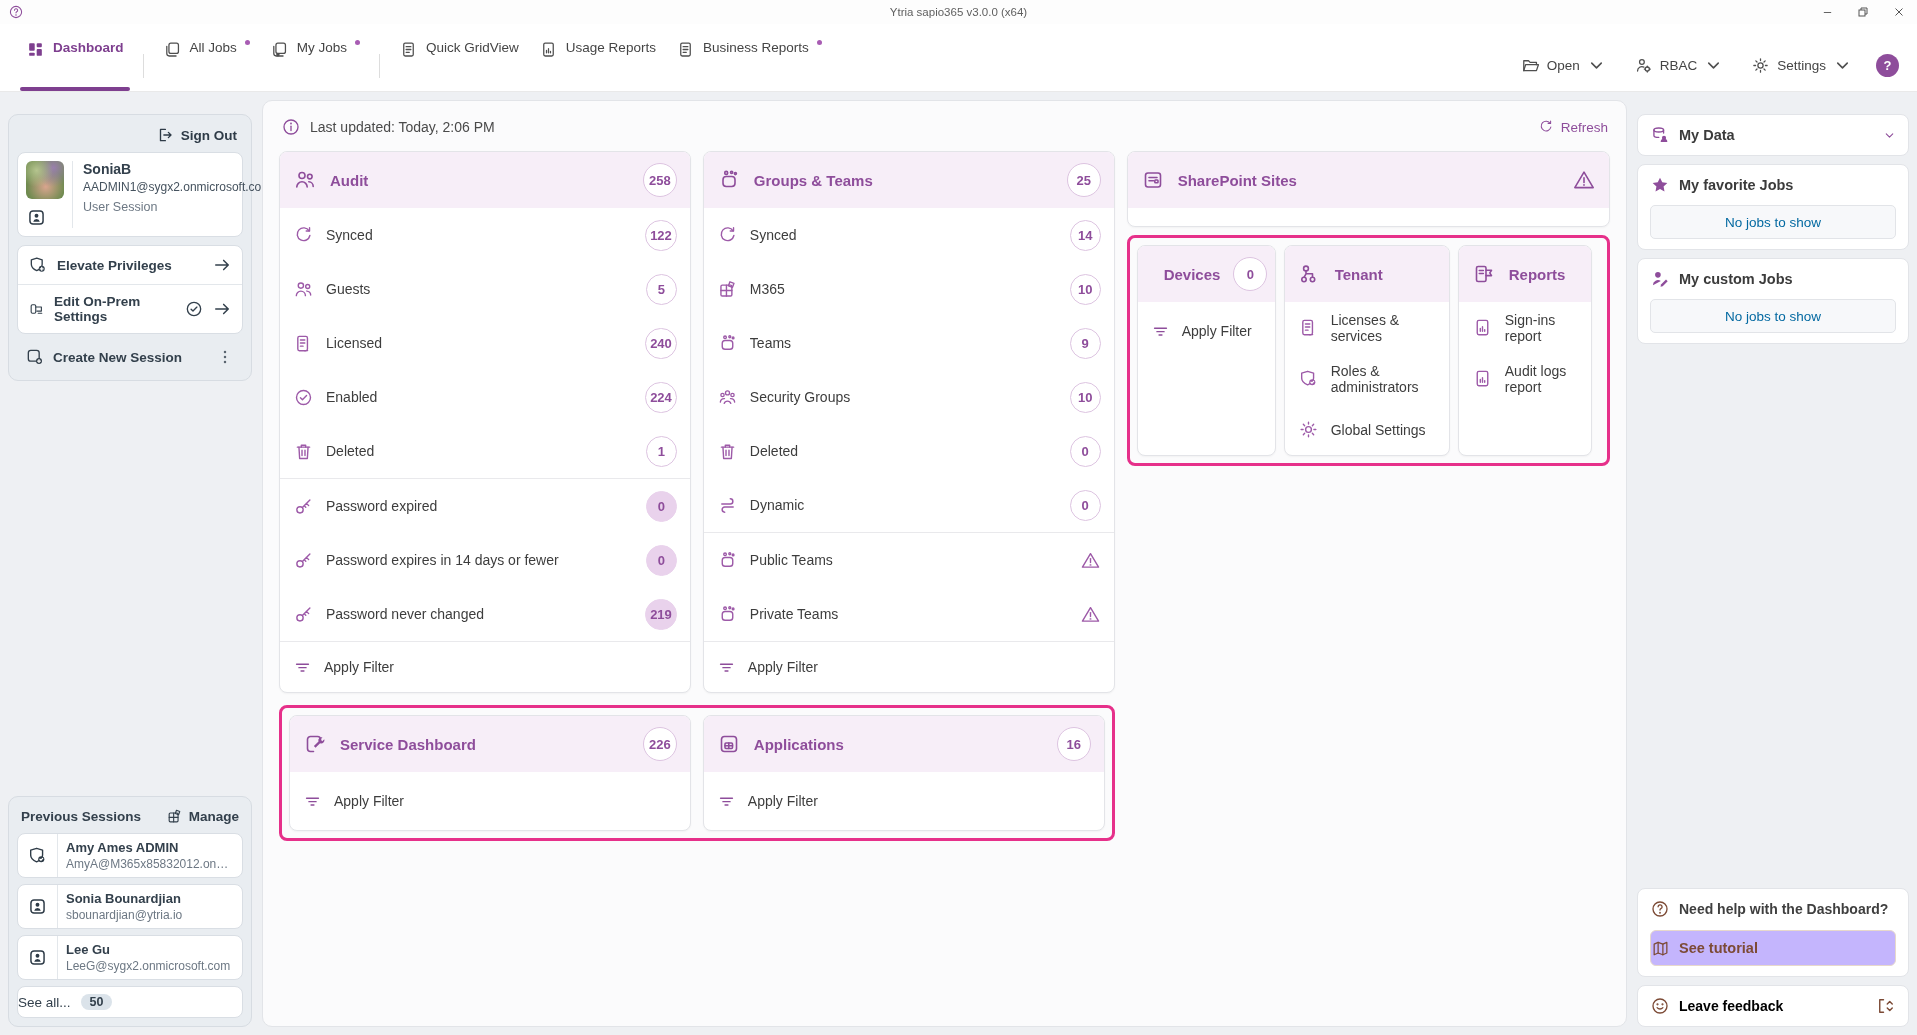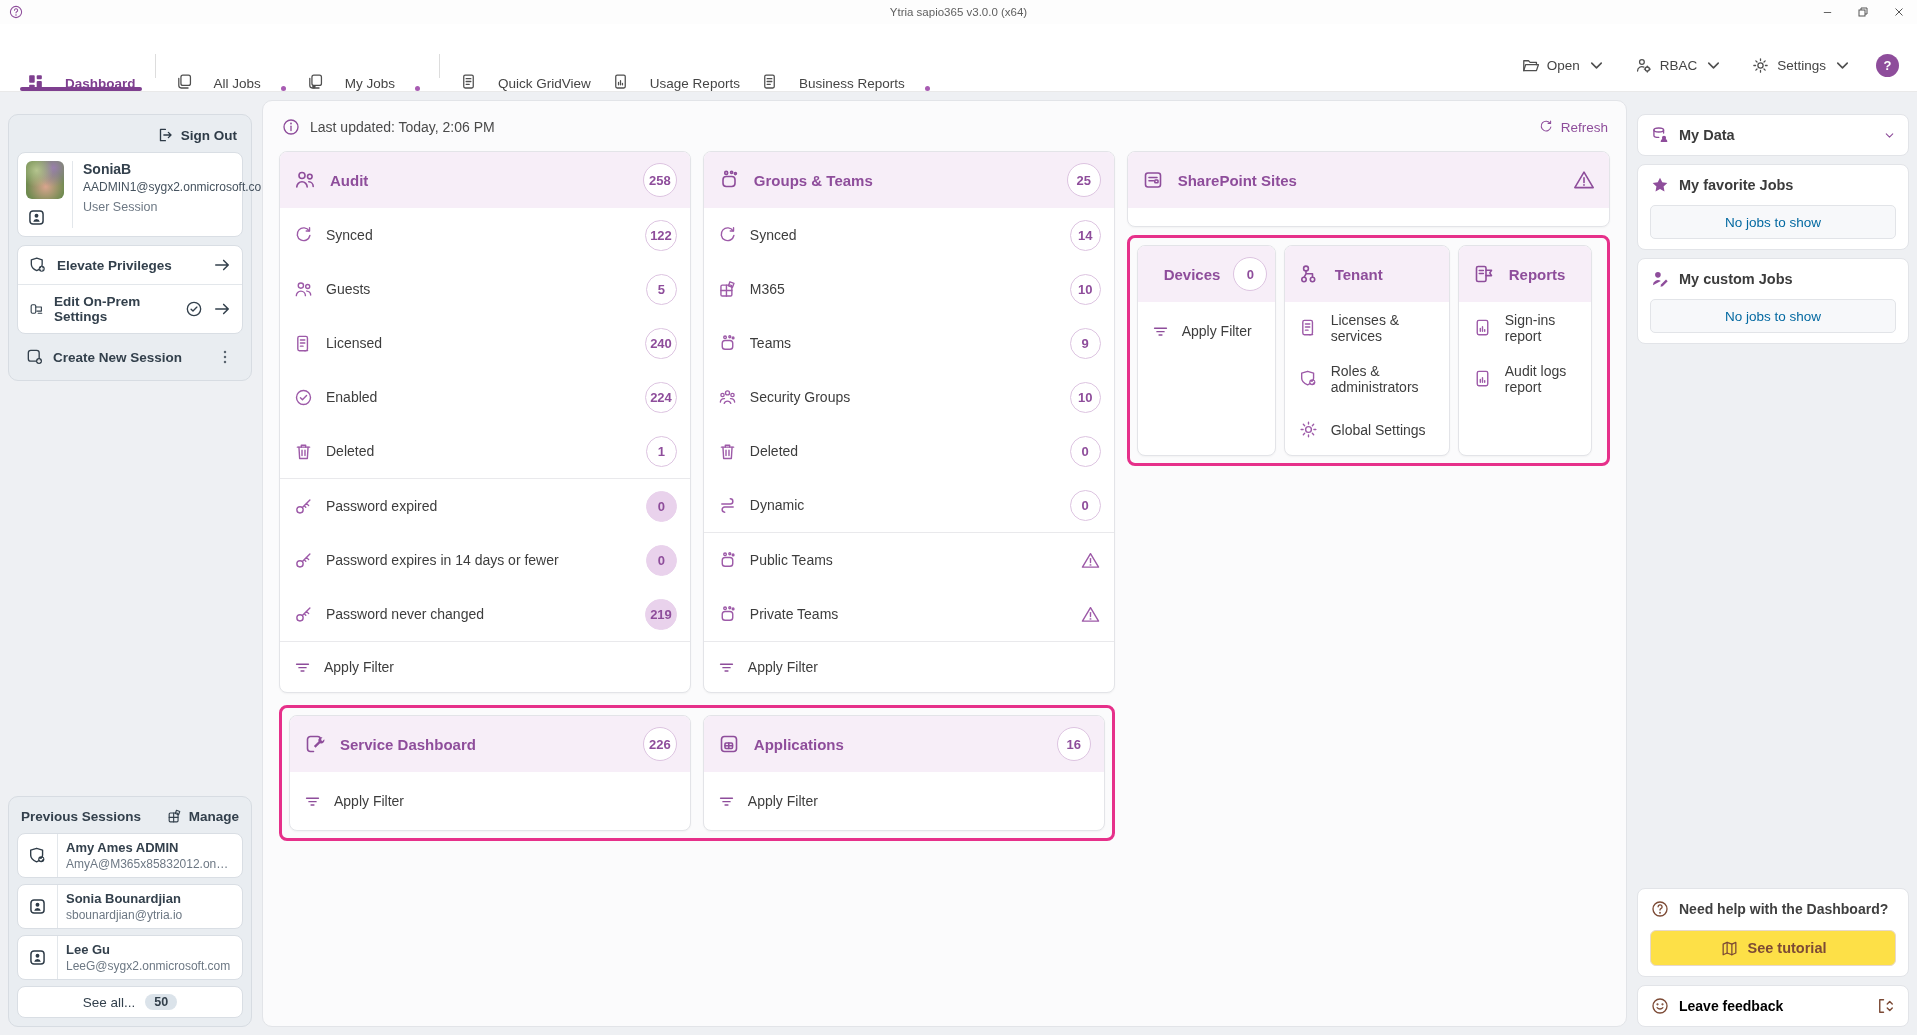--- a/index.html
+++ b/index.html
@@ -7,21 +7,21 @@
 body{font-family:"Liberation Sans",sans-serif;background:#eef0f3;overflow:hidden;color:#3f3f3f}
 svg.ic{display:block}
 
 .titlebar{height:24px;background:#fdfdfd;display:flex;align-items:center;position:relative}
 .tb-icon{width:16px;height:16px;margin-left:8px;color:#8e4d9b}
 .tb-title{position:absolute;left:0;right:0;text-align:center;font-size:11.5px;color:#5f5f5f}
 .tb-controls{margin-left:auto;display:flex;z-index:1}
 .tb-btn{width:36px;height:24px;display:flex;align-items:center;justify-content:center;color:#555}
 
 .navbar{height:68px;background:#fff;border-bottom:1px solid #e9e9e9;display:flex;align-items:center;padding:16px 16px 0}
-.nav-item{position:relative;display:flex;align-items:flex-end;gap:20px;padding:0 10px;height:100%;font-size:13.5px;color:#454545;cursor:pointer}
+.nav-item{position:relative;display:flex;align-items:flex-start;gap:8px;padding:0 10px;height:100%;font-size:13.5px;color:#454545;cursor:pointer}
 .nav-item .ic{width:19px;height:19px;color:#4f4f4f}
 .nav-item.active{color:#7e3f8f;font-weight:700}
 .nav-item.active .ic{color:#7e3f8f}
 .nav-item.active::after{content:"";position:absolute;left:4px;right:4px;bottom:0;height:4px;border-radius:3px;background:#7e3f8f}
 .nav-sep{width:1px;height:24px;background:#ddd;margin:0 9px;align-self:center}
 .nav-dot{width:5px;height:5px;border-radius:50%;background:#a85cb3}
 .nav-right{margin-left:auto;display:flex;align-items:center;gap:8px;height:100%}
 .nav-action{display:flex;align-items:center;gap:7px;padding:0 10px;font-size:13.5px;color:#454545;height:100%}
 .nav-action .ic{width:19px;height:19px;color:#4f4f4f}
 .chev{width:11px;height:11px;color:#777}
@@ -54,21 +54,21 @@
 .prev-panel{margin-top:auto}
 .prev-head{display:flex;align-items:center;padding:3px 4px 8px;font-size:13.5px;font-weight:700;color:#33404c}
 .manage{margin-left:auto;display:flex;align-items:center;gap:6px;font-weight:700;cursor:pointer}
 .manage .ic{width:17px;height:17px}
 .sess-card{background:#fff;border:1px solid #d9dee4;border-radius:8px;display:flex;align-items:stretch;margin-bottom:6px;overflow:hidden;cursor:pointer}
 .sess-ic{width:40px;display:flex;align-items:center;justify-content:center;border-right:1px solid #e3e7eb;color:#2e3b47;flex:none}
 .sess-ic .ic{width:21px;height:21px}
 .sess-txt{padding:6px 8px;min-width:0}
 .sess-name{font-weight:700;font-size:13px;color:#33404c;white-space:nowrap;overflow:hidden;text-overflow:ellipsis}
 .sess-email{font-size:12px;color:#6d7884;margin-top:2px;white-space:nowrap;overflow:hidden;text-overflow:ellipsis}
-.see-all{background:#fff;border:1px solid #d9dee4;border-radius:8px;height:32px;display:flex;align-items:center;justify-content:center;gap:10px;font-size:13.5px;color:#33404c;cursor:pointer}
+.see-all{background:#fff;border:1px solid #d9dee4;border-radius:8px;height:32px;display:flex;align-items:center;justify-content:flex-start;gap:10px;font-size:13.5px;color:#33404c;cursor:pointer}
 .pill{background:#dbe3ea;border-radius:10px;padding:1px 9px;font-size:12.5px;font-weight:700;color:#33404c}
 
 .main-panel{flex:1;background:#fbfbfc;border:1px solid #e2e4e8;border-radius:10px;padding:12px 16px;display:flex;flex-direction:column;overflow:hidden}
 .main-head{display:flex;align-items:center;gap:9px;padding:4px 2px 14px;font-size:14px;color:#4a4a4a}
 .info-ic{width:20px;height:20px;color:#8e4d9b}
 .refresh{margin-left:auto;display:flex;align-items:center;gap:7px;color:#8e4d9b;font-size:13.5px;cursor:pointer}
 .refresh .ic{width:16px;height:16px}
 .grid{display:grid;grid-template-columns:1fr 1fr 1fr;gap:12px;align-items:start}
 .card{background:#fff;border:1px solid #e3e4e8;border-radius:8px;overflow:hidden;box-shadow:0 1px 2px rgba(0,0,0,.04)}
 .card-head{display:flex;align-items:center;gap:13px;background:#f7eef8;padding:0 13px;height:56px;cursor:pointer}
@@ -95,21 +95,21 @@
 .right-col{width:272px;display:flex;flex-direction:column;gap:8px}
 .rcard{background:#fff;border:1px solid #e2e4e8;border-radius:8px;padding:10px 12px}
 .rcard.first{margin-top:14px}
 .rrow{display:flex;align-items:center;gap:9px;font-size:14.5px;font-weight:700;color:#3b3b3b}
 .rrow .ic{width:20px;height:20px;color:#8e4d9b}
 .rrow .chev{margin-left:auto;width:13px;height:13px}
 .empty-box{margin-top:10px;border:1px solid #e2e4e8;background:#f7f8fa;border-radius:5px;height:34px;display:flex;align-items:center;justify-content:center;font-size:13.5px;color:#0369a1;font-weight:400}
 .flex-spacer{flex:1}
 .help-title{display:flex;align-items:center;gap:9px;font-size:14px;font-weight:700;color:#3f3f3f}
 .help-title .ic{width:20px;height:20px;color:#7c4a35}
-.tutorial-btn{margin-top:11px;height:36px;border:1px solid #e7d8cb;background:#fde047;border-radius:6px;display:flex;align-items:center;justify-content:center;gap:9px;font-size:14.5px;font-weight:700;color:#7c4a35;cursor:pointer}
+.tutorial-btn{margin-top:11px;height:36px;border:1px solid #e7d8cb;background:#c4b5fd;border-radius:6px;display:flex;align-items:center;gap:9px;font-size:14.5px;font-weight:700;color:#7c4a35;cursor:pointer}
 .tutorial-btn .ic{width:19px;height:19px}
 .feedback-row{display:flex;align-items:center;gap:9px;font-size:14px;font-weight:700;color:#000000;cursor:pointer}
 .feedback-row .ic{width:20px;height:20px;color:#7c4a35}
 .expand-ic{margin-left:auto;width:16px;height:16px;color:#6a6a6a}
 </style>
 </head>
 <body>
 
 <svg width="0" height="0" style="position:absolute">
 <defs>

